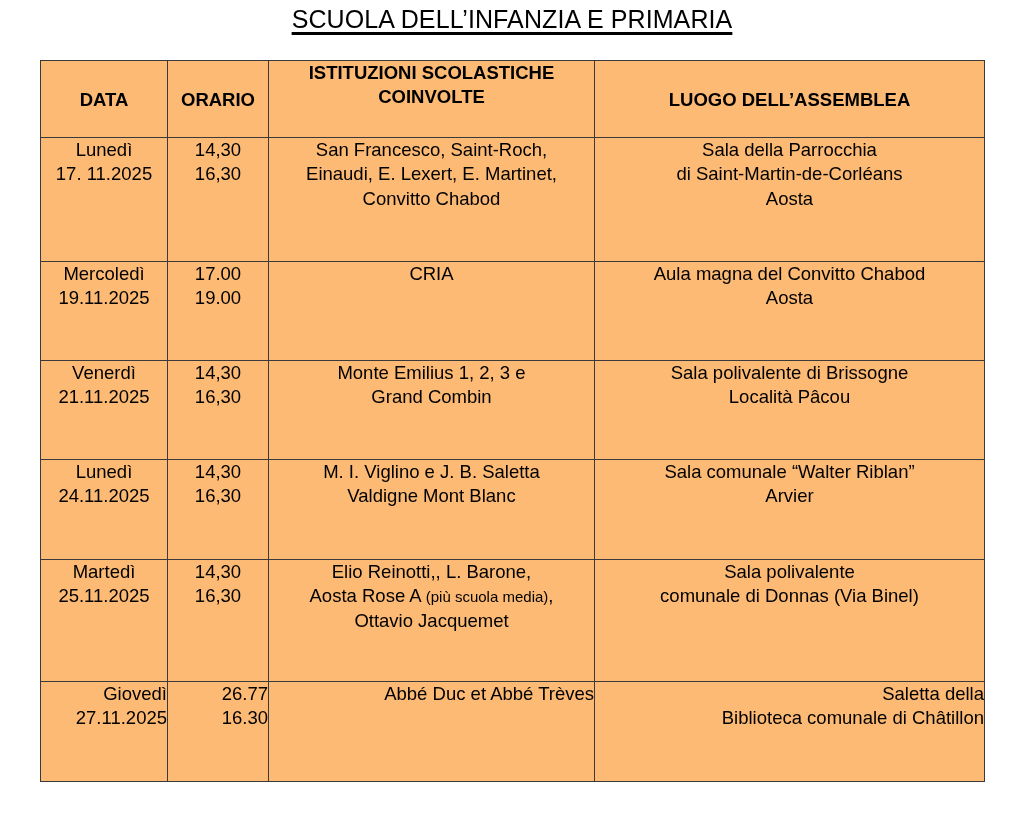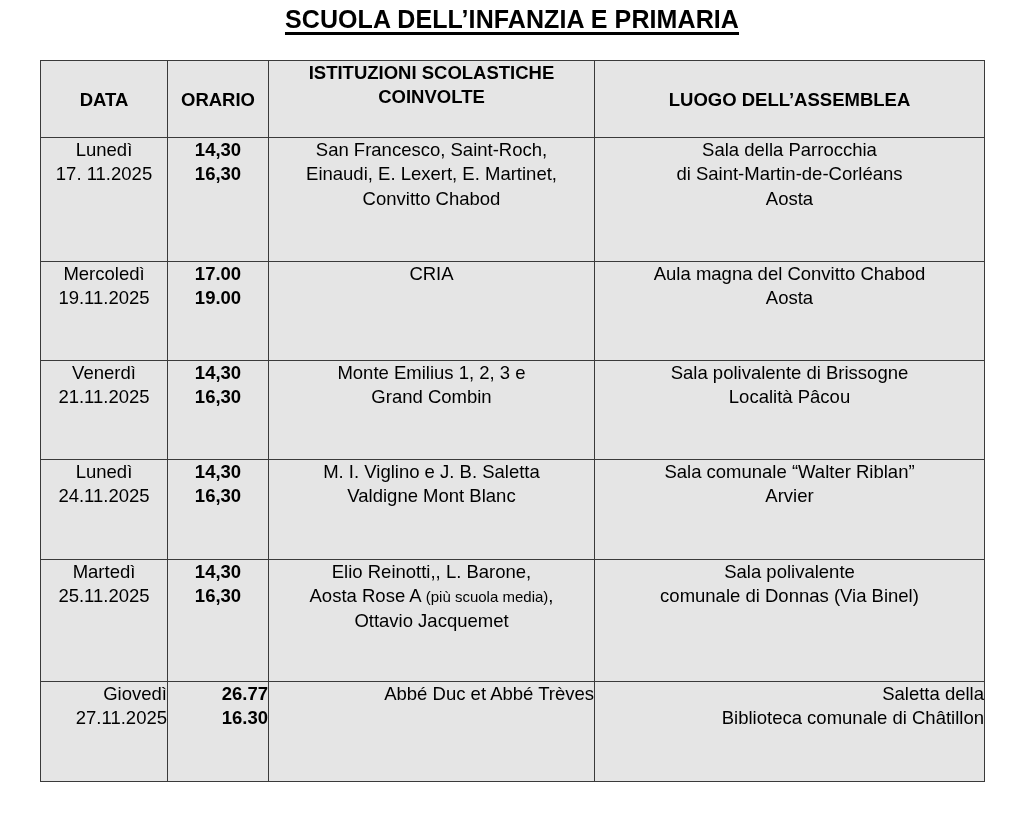--- a/index.html
+++ b/index.html
@@ -23,42 +23,42 @@
     box-sizing: border-box;
   }
 
   .doc-title {
     position: absolute;
     left: 0;
     top: 5px;
     width: 1024px;
     text-align: center;
     font-size: 25px;
-    font-weight: bold;
+    font-weight: normal;
     letter-spacing: 0.1px;
     text-decoration: underline;
     text-underline-offset: 4px;
     text-decoration-thickness: 2.5px;
     white-space: pre;
   }
 
   .sched-table {
     position: absolute;
     left: 40px;
     top: 60px;
     width: 944px;
     border-collapse: collapse;
     table-layout: fixed;
   }
   .sched-table td,
   .sched-table th {
     border: 1.6px solid #3a3a3a;
     padding: 0;
     vertical-align: top;
-    background: #e5e5e5;
+    background: #fdba74;
   }
 
   col.c-data    { width: 127px; }
   col.c-orario  { width: 101px; }
   col.c-ist     { width: 326px; }
   col.c-luogo   { width: 390px; }
 
   .hdr-cell {
     text-align: center;
     font-size: 18.5px;
@@ -71,21 +71,21 @@
   }
   .hdr-cell.one-line { padding-top: 27px; }
 
   .cell {
     text-align: center;
     font-size: 18.5px;
     line-height: 1.32;
     white-space: pre-line;
     padding: 14px 6px 6px 6px;
   }
-  .cell.bold { font-weight: bold; }
+  .cell.bold { font-weight: normal; }
 
   .row-r1 td { height: 123px; }
   .row-r2 td { height: 98px; }
   .row-r3 td { height: 98px; }
   .row-r4 td { height: 99px; }
   .row-r5 td { height: 121px; margin-left: 29px; }
   .row-r6 td { height: 99px; text-align: right; }
 
   .small-note { font-size: 15px; }
 </style>

